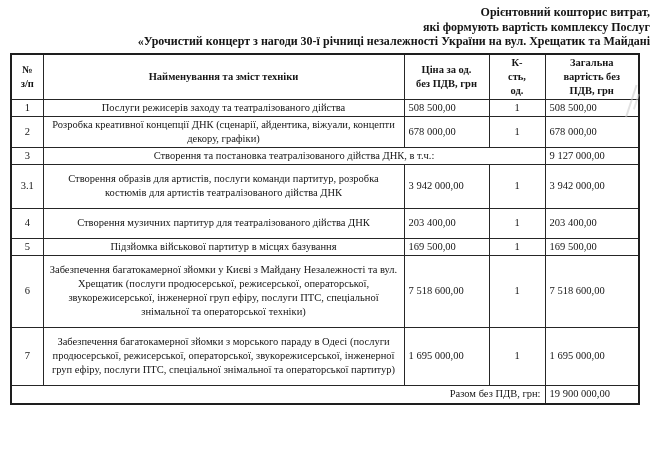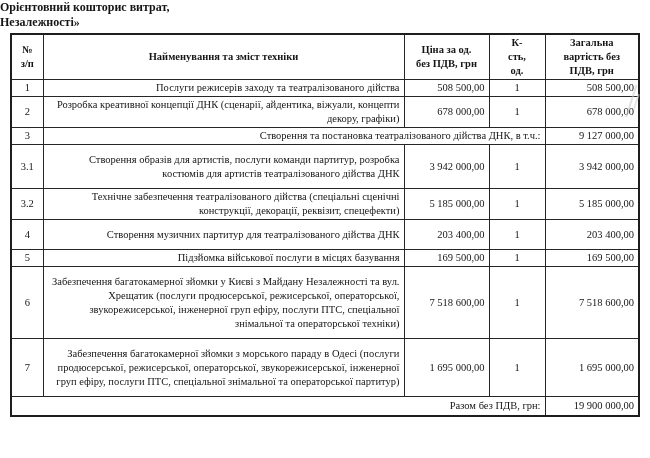--- a/index.html
+++ b/index.html
@@ -6,21 +6,22 @@
   .page {
     position: relative;
     width: 650px;
     height: 458px;
     background: #ffffff;
     font-family: "Liberation Serif", "DejaVu Serif", serif;
     color: #1a1a1a;
     overflow: hidden;
   }
   .title {
-    text-align: left;
+    padding-top: 5px;
+    text-align: right;
     font-weight: bold;
     font-size: 12px;
     line-height: 14.5px;
     color: #151515;
   }
   table.estimate {
     border-collapse: collapse;
     table-layout: fixed;
     width: 628px;
     margin: 4px 0 0 10px;
@@ -36,22 +37,22 @@
   }
   table.estimate { border: 2px solid #1e1e1e; }
   thead th {
     font-weight: bold;
     text-align: center;
     white-space: pre-line;
     line-height: 13.5px;
     padding: 2px 2px;
   }
   td.c-num { text-align: center; padding: 1px 1px; }
-  td.c-name { text-align: right; padding-left: 5px; }
-  td.c-price, td.c-total { text-align: right; white-space: nowrap; padding-right: 4px; }
+  td.c-name { text-align: center; padding-left: 5px; }
+  td.c-price, td.c-total { text-align: left; white-space: nowrap; padding-right: 4px; }
   td.c-qty { text-align: center; }
   tr.rh-head { height: 34px; }
   tr.rh-1 { height: 17px; }
   tr.rh-2 { height: 30px; }
   tr.rh-3 { height: 44px; }
   tr.rh-5 { height: 72px; }
   tr.rh-4 { height: 58px; }
   tr.rh-f { height: 19px; }
   td.footer-label { text-align: right; padding-right: 8px; }
   .artifact {
@@ -70,21 +71,22 @@
     background: #d4d4d4;
   }
 </style>
 </head>
 <body>
 
 <div class="page">
 
   <div class="title">
     <div>Орієнтовний кошторис витрат,</div>
-    <div>Незалежності»</div>
+    <div>які формують вартість комплексу Послуг</div>
+    <div>«Урочистий концерт з нагоди 30-ї річниці незалежності України на вул. Хрещатик та Майдані</div>
   </div>
 
   <table class="estimate">
     <colgroup>
       <col style="width:32px">
       <col style="width:361px">
       <col style="width:85px">
       <col style="width:56px">
       <col style="width:94px">
     </colgroup>
@@ -124,36 +126,29 @@
         <td class="c-total">9 127 000,00</td>
       </tr>
       <tr class="rh-3">
         <td class="c-num">3.1</td>
         <td class="c-name">Створення образів для артистів, послуги команди партитур, розробка костюмів для артистів театралізованого дійства ДНК</td>
         <td class="c-price">3 942 000,00</td>
         <td class="c-qty">1</td>
         <td class="c-total">3 942 000,00</td>
       </tr>
       <tr class="rh-2">
-        <td class="c-num">3.2</td>
-        <td class="c-name">Технічне забезпечення театралізованого дійства (спеціальні сценічні конструкції, декорації, реквізит, спецефекти)</td>
-        <td class="c-price">5 185 000,00</td>
-        <td class="c-qty">1</td>
-        <td class="c-total">5 185 000,00</td>
-      </tr>
-      <tr class="rh-2">
         <td class="c-num">4</td>
         <td class="c-name">Створення музичних партитур для театралізованого дійства ДНК</td>
         <td class="c-price">203 400,00</td>
         <td class="c-qty">1</td>
         <td class="c-total">203 400,00</td>
       </tr>
       <tr class="rh-1">
         <td class="c-num">5</td>
-        <td class="c-name">Підзйомка військової послуги в місцях базування</td>
+        <td class="c-name">Підзйомка військової партитур в місцях базування</td>
         <td class="c-price">169 500,00</td>
         <td class="c-qty">1</td>
         <td class="c-total">169 500,00</td>
       </tr>
       <tr class="rh-5">
         <td class="c-num">6</td>
         <td class="c-name">Забезпечення багатокамерної зйомки у Києві з Майдану Незалежності та вул. Хрещатик (послуги продюсерської, режисерської, операторської, звукорежисерської, інженерної груп ефіру, послуги ПТС, спеціальної знімальної та операторської техніки)</td>
         <td class="c-price">7 518 600,00</td>
         <td class="c-qty">1</td>
         <td class="c-total">7 518 600,00</td>

